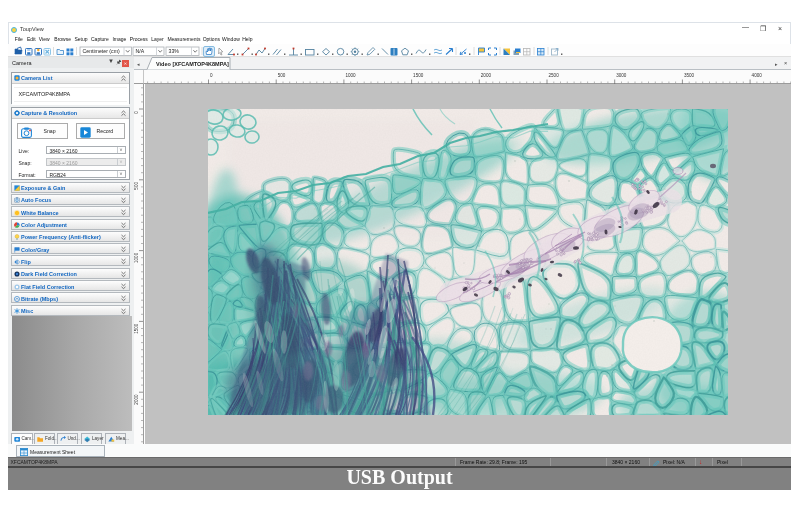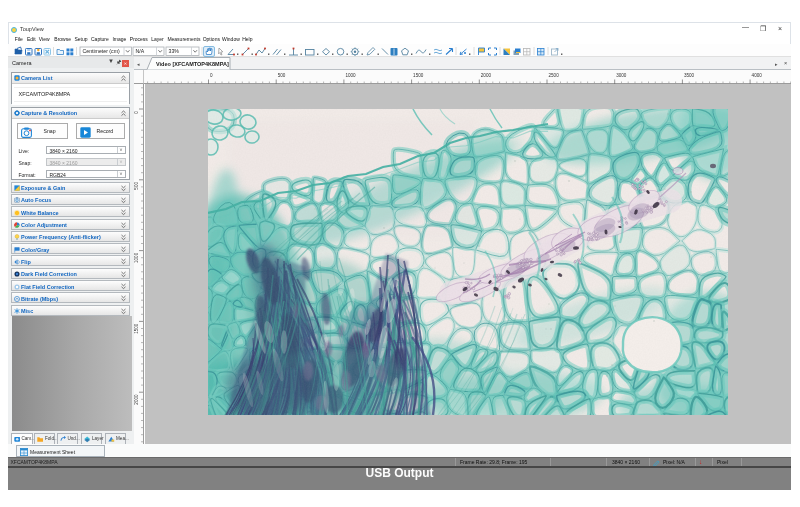--- a/index.html
+++ b/index.html
@@ -64,21 +64,21 @@
 
 #msrow { position:absolute; left:8px; top:444px; width:783px; height:13px; background:#fafbfb; }
 #mstab { position:absolute; left:8px; top:1px; width:89px; height:12px; background:#f3f6f8; border:1px solid #a9b2ba; }
 #mstab .tt { position:absolute; left:13px; top:2.5px; font-size:5px; color:#222; }
 
 #grayband { position:absolute; left:8px; top:457px; width:783px; height:33px; background:#818181; border-top:1px solid #6a6a6a; }
 #statusrow { position:absolute; left:0; top:0; width:100%; height:9px; font-size:5px; color:#0f0f0f; }
 #statusrow span { position:absolute; top:1px; white-space:nowrap; }
 .ssep { position:absolute; top:0; width:1px; height:8px; background:#999999; }
 #dline { position:absolute; left:0; top:8px; width:100%; height:1.5px; background:#464646; }
-#usb { position:absolute; left:0; top:7.5px; width:100%; text-align:center; font-size:12px; font-weight:bold; color:#fcfcfc; }
+#usb { position:absolute; left:0; top:7.5px; width:100%; text-align:center; font-size:20px; font-weight:bold; color:#fcfcfc;font-family:Liberation Serif, serif; }
 </style>
 </head>
 <body>
 <div id="page">
   <div id="win"></div>
 
   <div id="titlebar">
     <div id="title-ico"></div>
     <div id="title-txt">ToupView</div>
     <div class="winbtn" style="left:734px; top:1px;">—</div>

